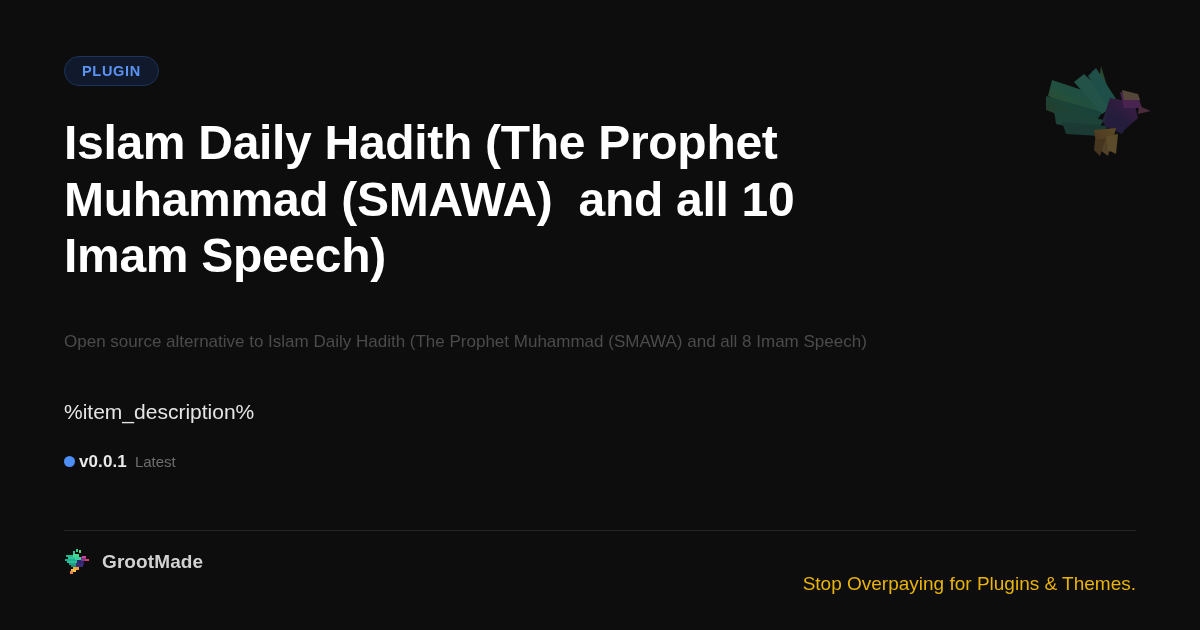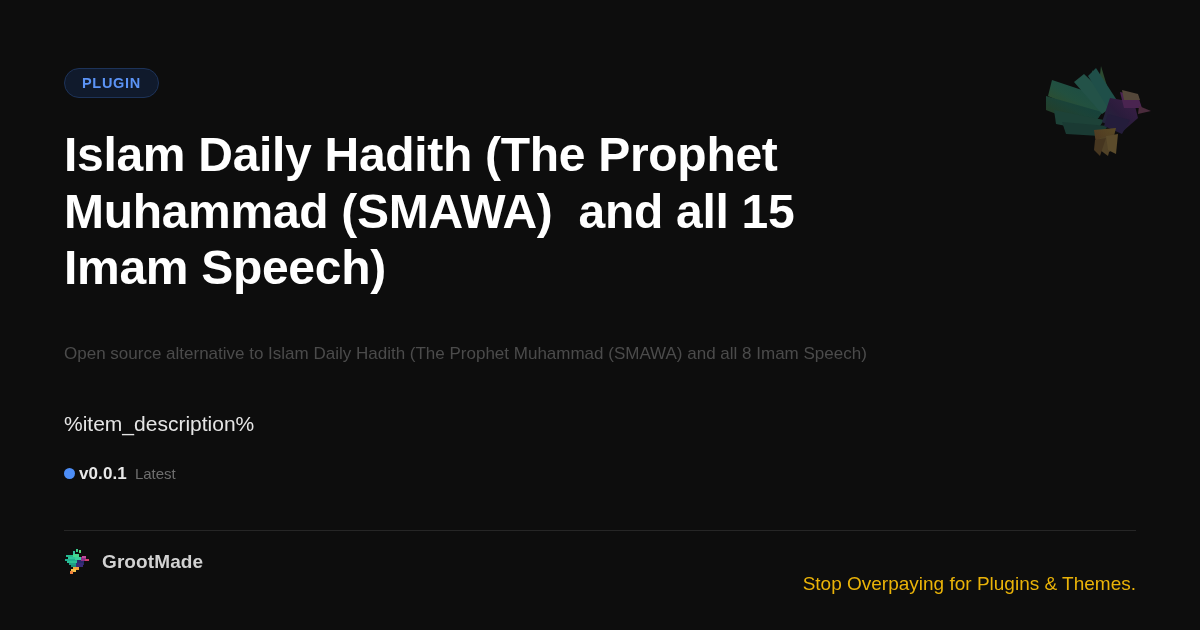--- a/index.html
+++ b/index.html
@@ -38,21 +38,20 @@
     height: 30px;
     padding: 0 17px;
     border-radius: 999px;
     background: #101a2c;
     border: 1px solid #1d3359;
     color: #5b93f5;
     font-size: 14.5px;
     font-weight: bold;
     letter-spacing: 0.7px;
     line-height: 1;
-    margin-top: 12px;
   }
 
   
   .bird-hero {
     position: absolute;
     top: 52px;
     right: 42px;
     width: 120px;
     height: 110px;
     pointer-events: none;
@@ -222,21 +221,21 @@
 
       <path d="M70 62 L92 68 L84 82 L66 74 Z" fill="#241d3b"></path>
 
       <path d="M56 78 L78 76 L72 100 L58 92 Z" fill="url(#tailGrad)"></path>
       <path d="M62 86 L76 82 L70 104 L62 98 Z" fill="#514227"></path>
       <path d="M68 84 L80 82 L78 102 L70 98 Z" fill="#5b4b2b"></path>
       <path d="M57 88 L68 86 L62 104 L56 98 Z" fill="#463620"></path>
     </svg>
   </div>
 
-  <h1 class="title">Islam Daily Hadith (The Prophet Muhammad (SMAWA)  and all 15 Imam Speech)</h1>
+  <h1 class="title">Islam Daily Hadith (The Prophet Muhammad (SMAWA)  and all 10 Imam Speech)</h1>
 
   <p class="subtitle">Open source alternative  to Islam Daily Hadith (The Prophet  Muhammad  (SMAWA)  and all 8 Imam Speech)</p>
 
   <p class="description">%item_description%</p>
 
   <div class="version-row">
     <span class="version-dot"></span>
     <span class="version-number">v0.0.1</span>
     <span class="version-tag">Latest</span>
   </div>

